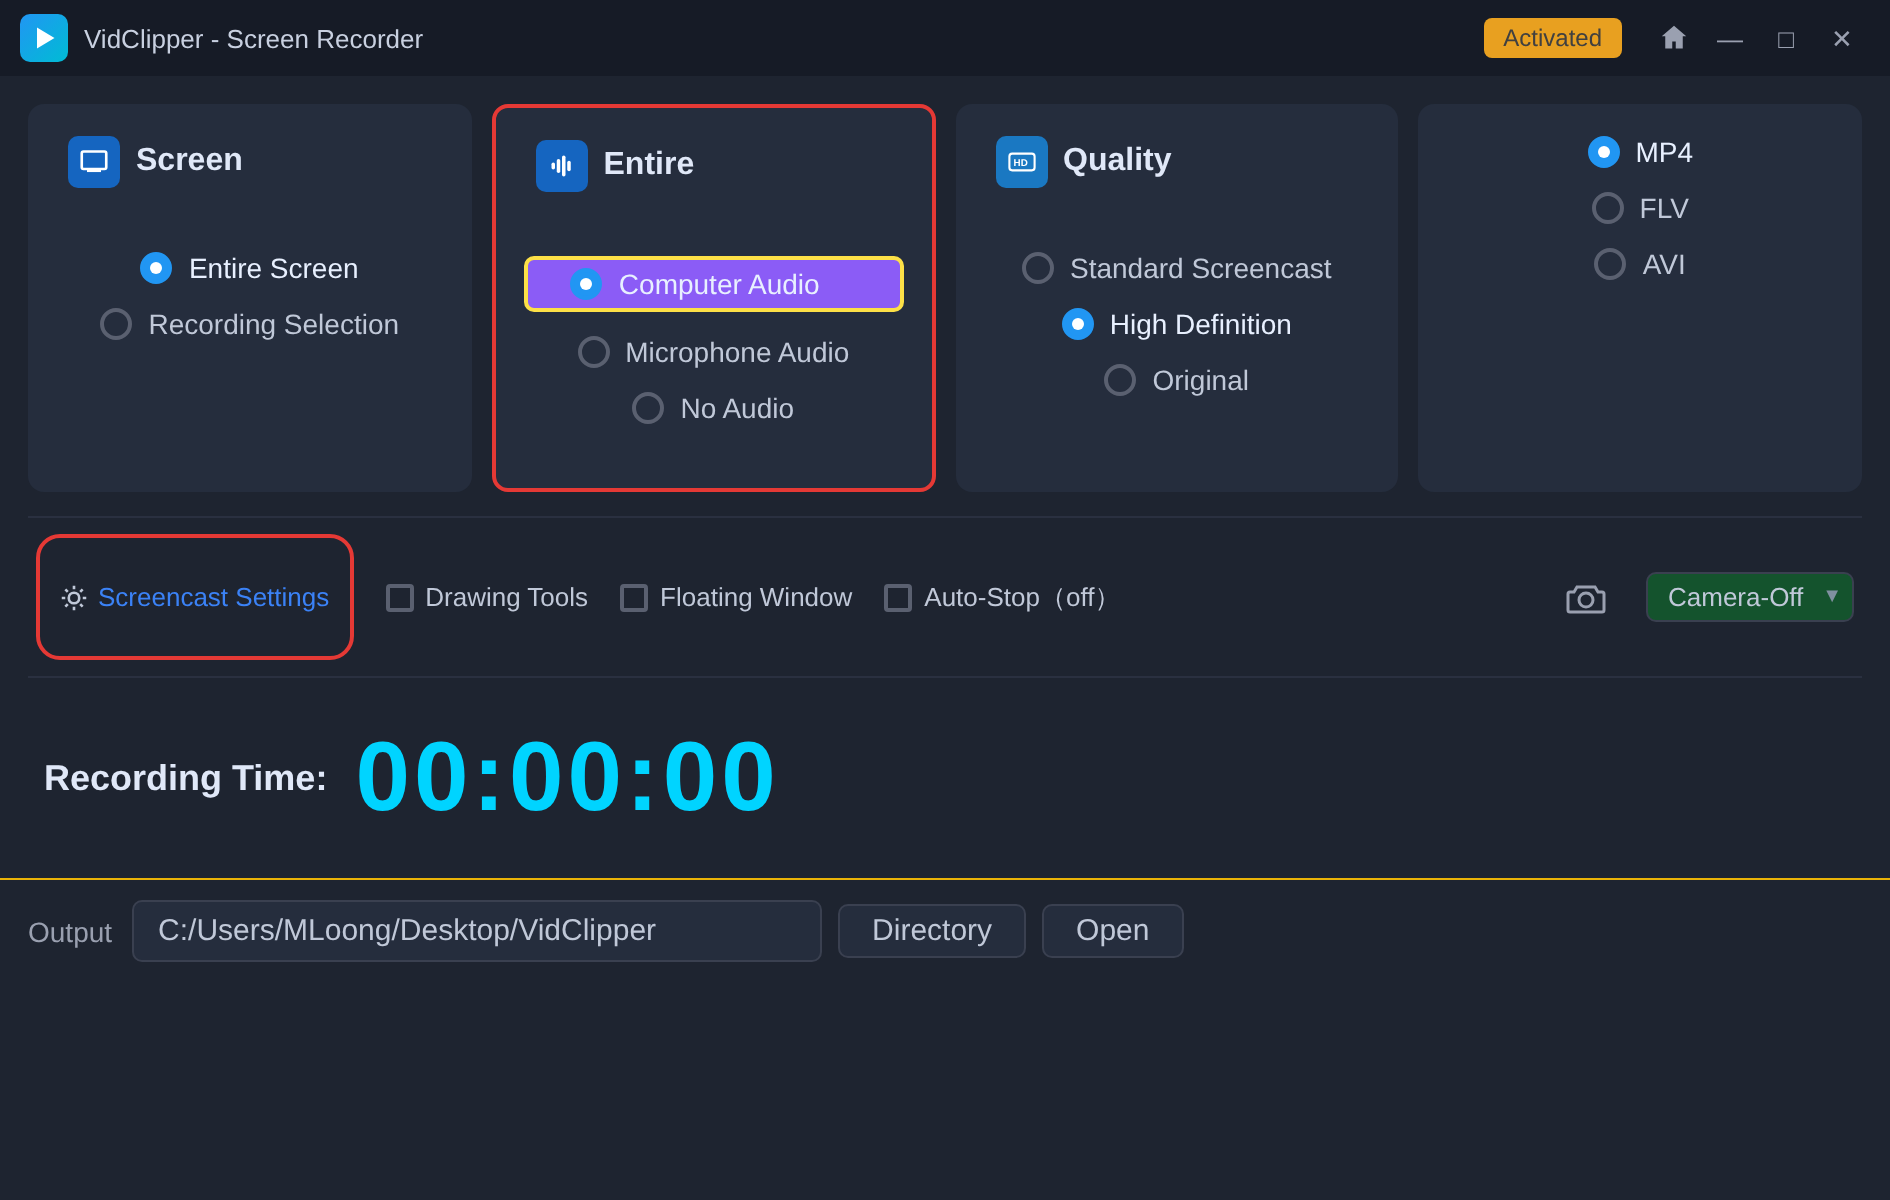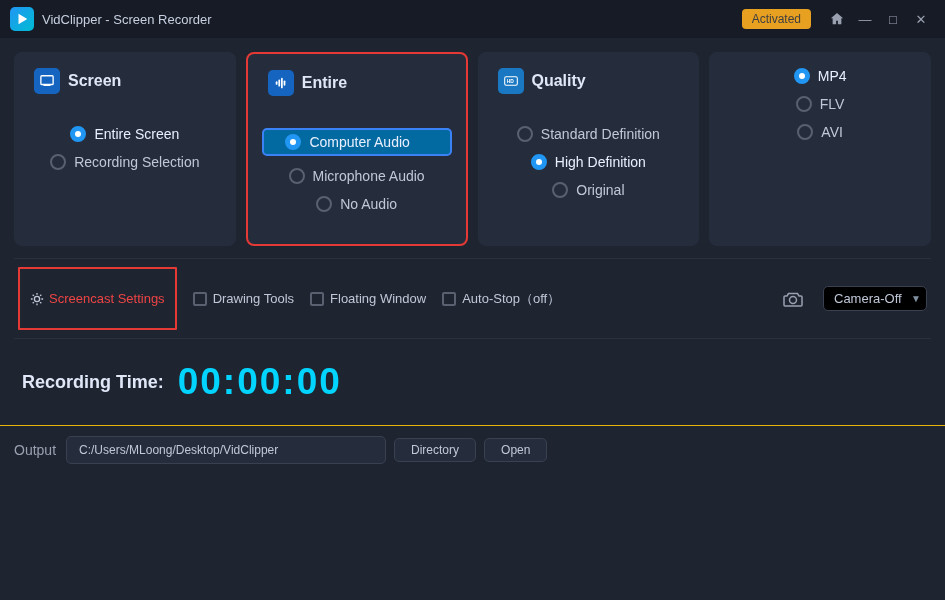--- a/index.html
+++ b/index.html
@@ -115,46 +115,46 @@
       width: 6px; height: 6px;
       background: white;
       border-radius: 50%;
     }
 
     
     .card-audio-selected {
       border: 2px solid #e53935;
     }
     .radio-row.computer-audio-row {
-      background: #0369a1;
-      border: 2px solid #3b82f6;
+      background: #8b5cf6;
+      border: 2px solid #fde047;
       border-radius: 5px;
       padding: 4px 24px 4px 6px;
       margin-left: -6px;
       margin-right: -6px;
     }
 
     
     #toolbar {
       display: flex;
       align-items: center;
       gap: 16px;
       background: #1e2430;
       padding: 8px 4px;
       border-top: 1px solid #2a3040;
       border-bottom: 1px solid #2a3040;
       margin-bottom: 0;
     }
     .screencast-settings-btn {
       display: flex; align-items: center; gap: 5px;
       border: 2px solid #e53935;
-      border-radius: 1px;
+      border-radius: 12px;
       padding: 22px 10px;
       font-size: 13px;
-      color: #ef4444;
+      color: #3b82f6;
       cursor: pointer;
     }
     .checkbox-row {
       display: flex; align-items: center; gap: 6px;
       font-size: 13px;
       color: #c0c8d8;
       cursor: pointer;
     }
     .checkbox-box {
       width: 14px; height: 14px;
@@ -162,21 +162,21 @@
       border-radius: 2px;
       background: transparent;
     }
     .toolbar-spacer { flex: 1; }
     .camera-icon-btn {
       width: 28px; height: 28px;
       display: flex; align-items: center; justify-content: center;
       cursor: pointer;
     }
     .camera-select {
-      background: #000000;
+      background: #14532d;
       border: 1px solid #3a4050;
       border-radius: 5px;
       color: #c0c8d8;
       font-size: 13px;
       padding: 4px 24px 4px 10px;
       appearance: none;
       cursor: pointer;
       position: relative;
     }
     .camera-select-wrap {
@@ -198,21 +198,21 @@
       padding: 22px 22px;
       background: #1e2430;
     }
     .recording-label {
       font-size: 18px;
       font-weight: 700;
       color: #e0e8f8;
       margin-right: 14px;
     }
     .recording-timer {
-      font-size: 37px;
+      font-size: 49px;
       font-weight: 700;
       color: #00d4ff;
       letter-spacing: 2px;
     }
     .start-btn {
       margin-left: auto;
       background: #2196F3;
       border: 2px solid #e53935;
       color: white;
       font-size: 18px;
@@ -234,31 +234,31 @@
     .output-label {
       font-size: 14px;
       color: #9aa0b0;
       margin-right: 10px;
     }
     .output-path-input {
       background: #252d3d;
       border: 1px solid #3a4050;
       border-radius: 5px;
       color: #c0c8d8;
-      font-size: 12px;
+      font-size: 15px;
       padding: 6px 12px;
-      width: 320px;
+      width: 345px;
       outline: none;
     }
     .output-btn {
       background: #252d3d;
       border: 1px solid #3a4050;
       border-radius: 5px;
       color: #c0c8d8;
-      font-size: 12px;
+      font-size: 15px;
       padding: 4px 16px;
       margin-left: 8px;
       cursor: pointer;
     }
 
     
     .play-triangle {
       width: 0; height: 0;
       border-top: 9px solid transparent;
       border-bottom: 9px solid transparent;
@@ -341,21 +341,21 @@
         <div class="card-icon icon-quality">
           <svg width="14" height="14" viewBox="0 0 20 14" fill="white">
               <rect x="1" y="1" width="18" height="12" rx="2" fill="none" stroke="white" stroke-width="1.5"></rect>
               <text x="4" y="10" font-size="7" font-weight="bold" fill="white">HD</text>
             </svg>
         </div>
         <span>Quality</span>
       </div>
       <div class="radio-row">
         <div class="radio-circle"></div>
-        <span>Standard Definition</span>
+        <span>Standard Screencast</span>
       </div>
       <div class="radio-row selected">
         <div class="radio-circle checked"></div>
         <span>High Definition</span>
       </div>
       <div class="radio-row">
         <div class="radio-circle"></div>
         <span>Original</span>
       </div>
     </div>

